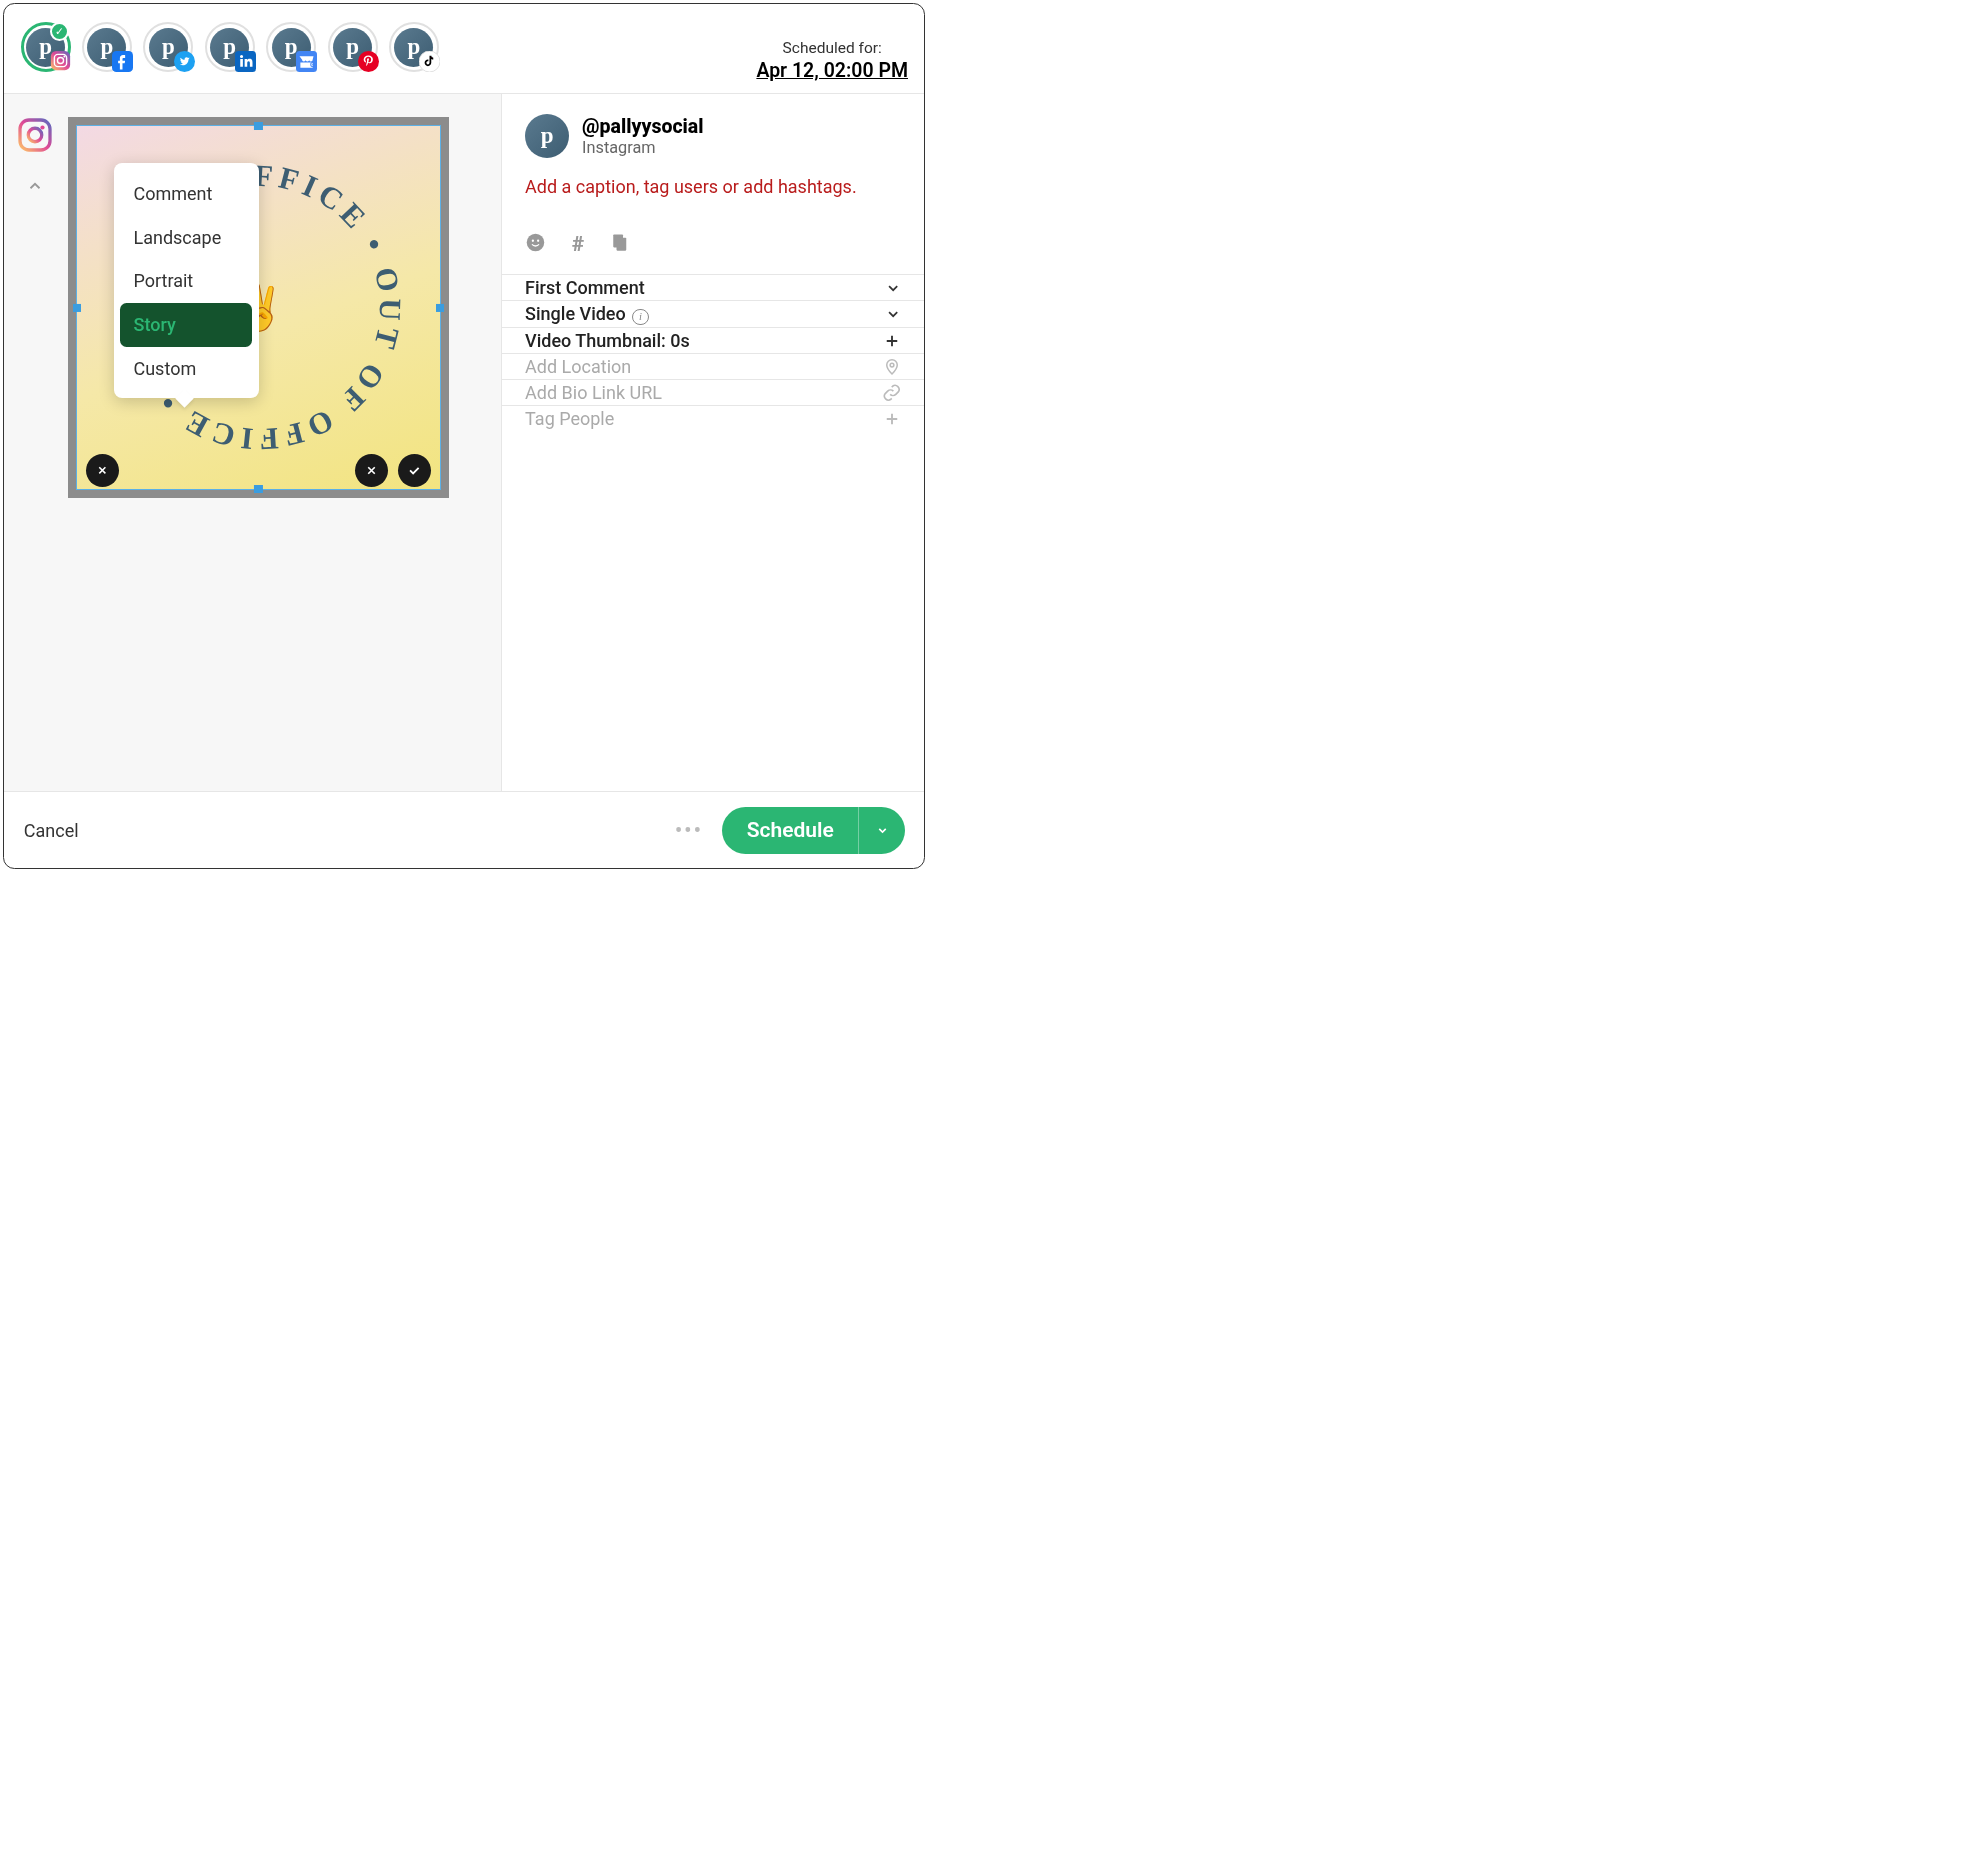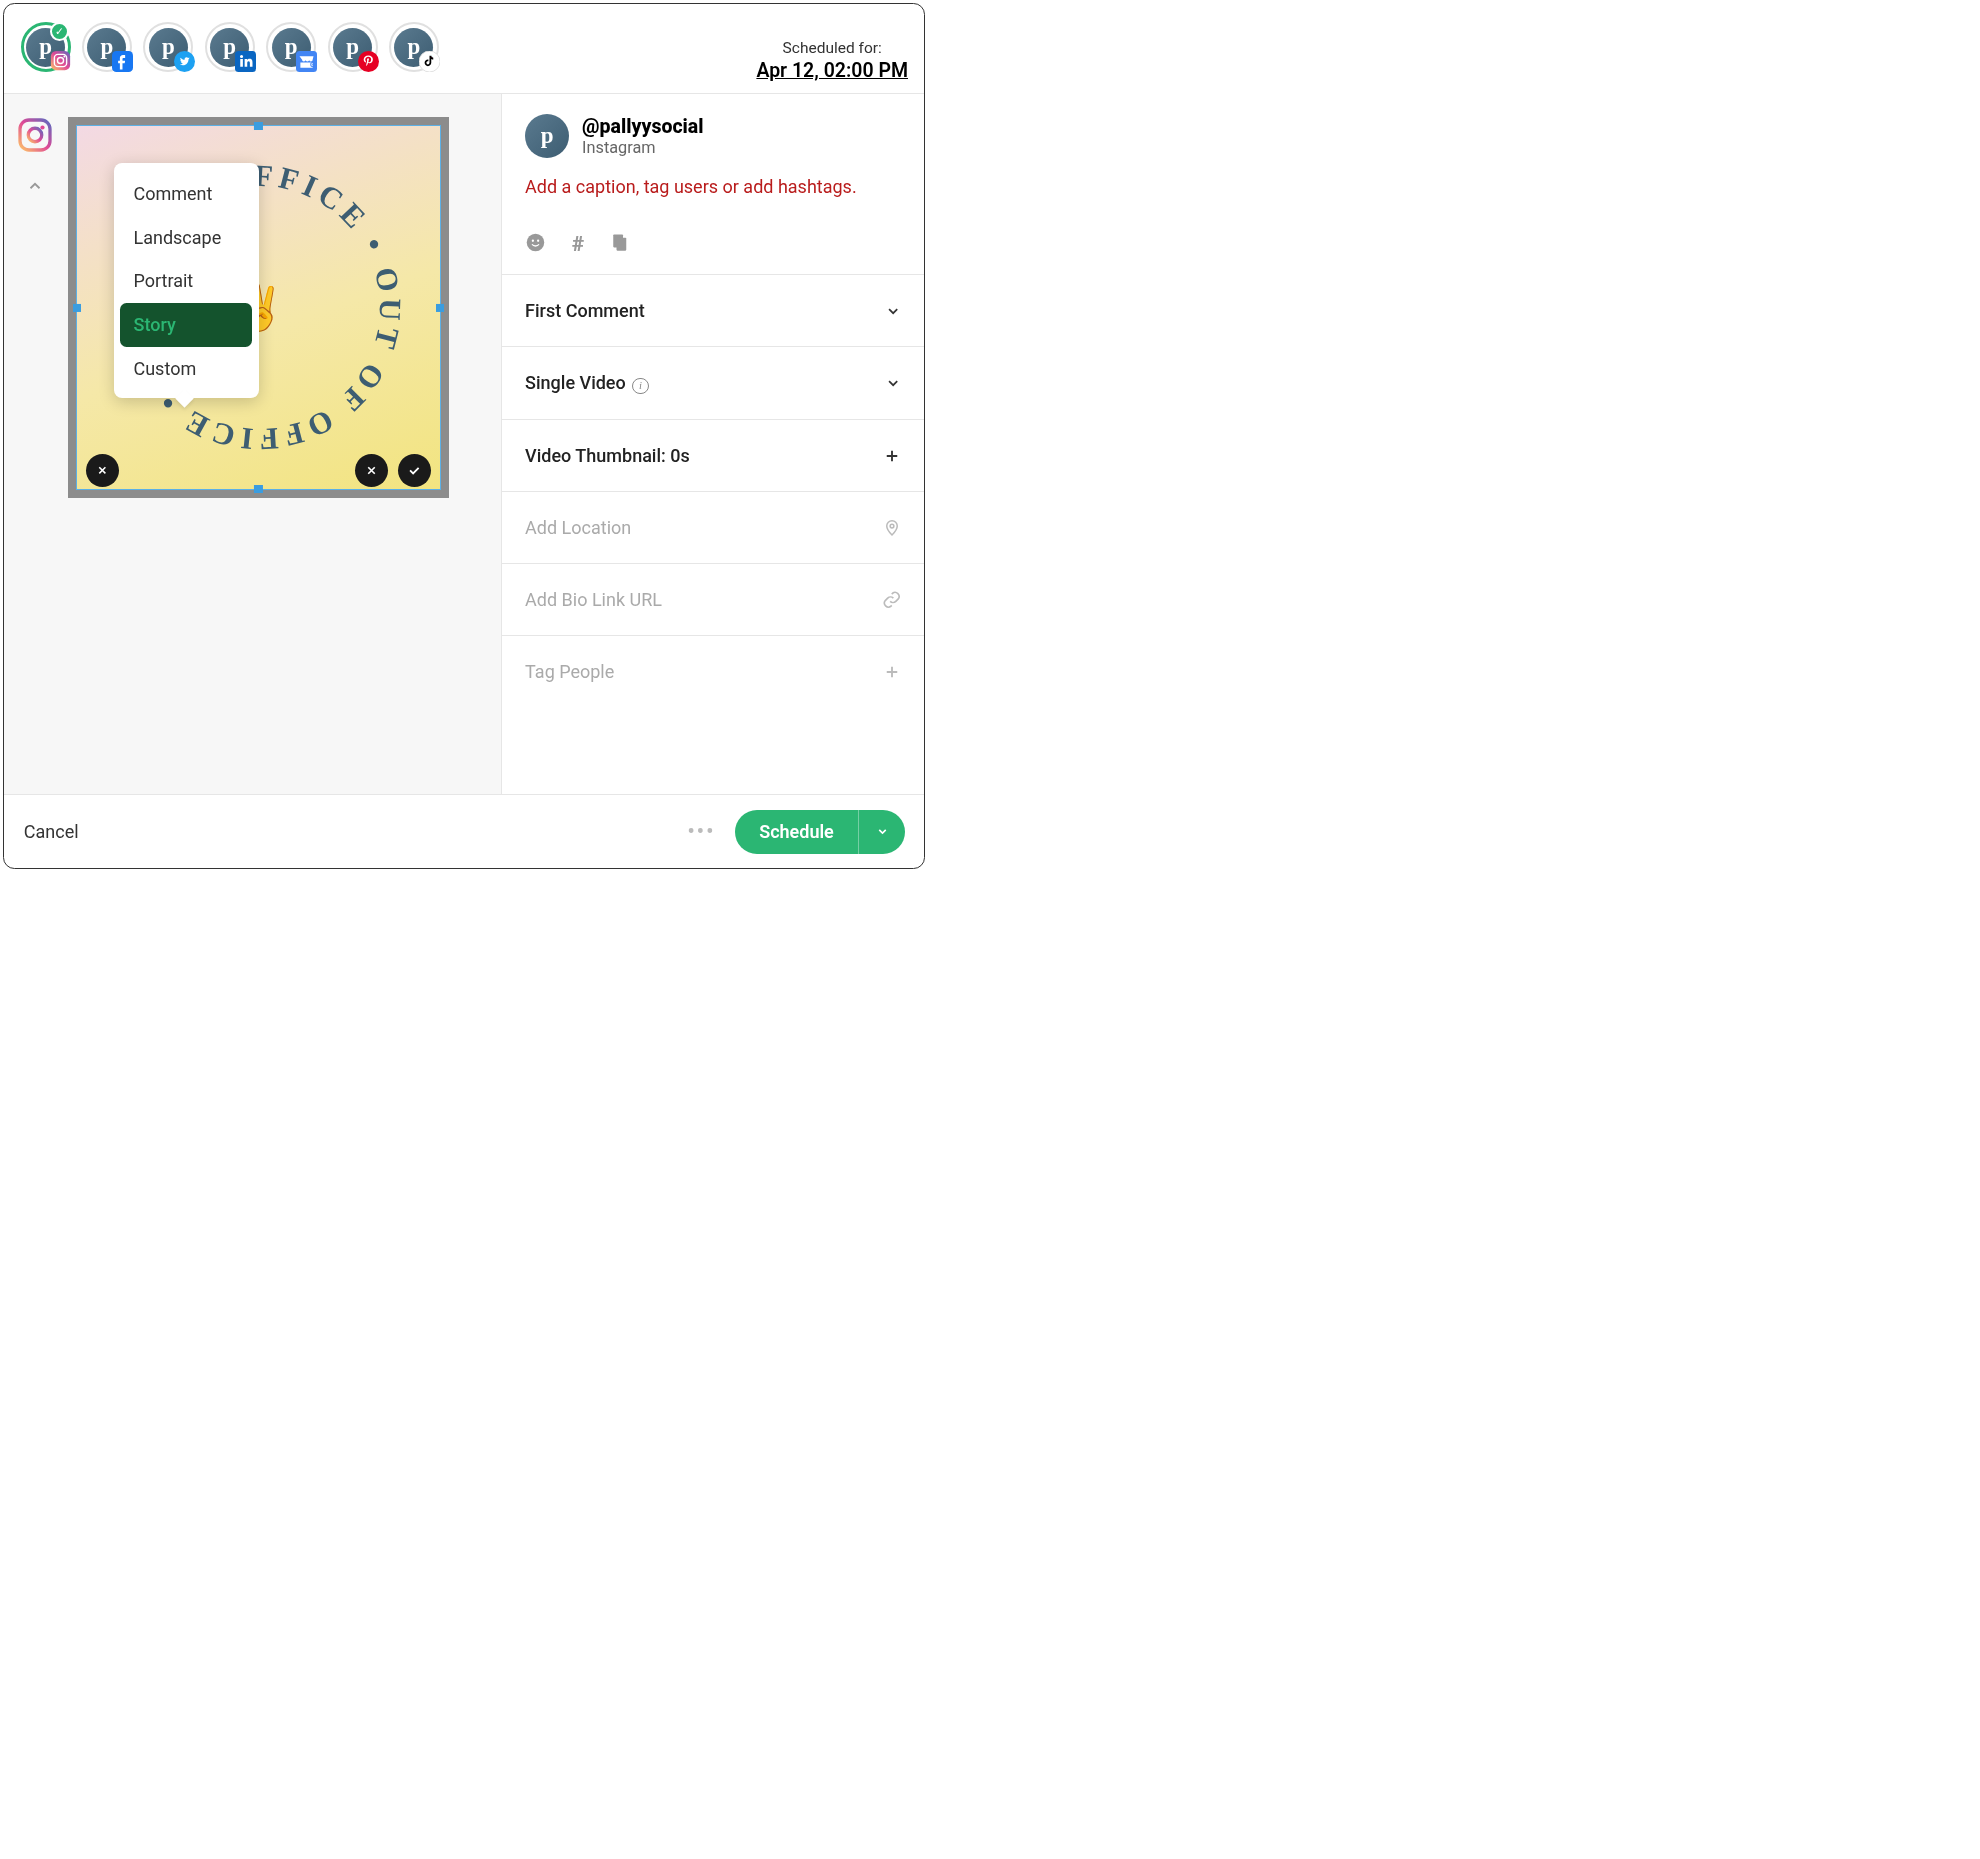--- a/index.html
+++ b/index.html
@@ -34,31 +34,31 @@
 .action-btns.left-b { left:18px; } .action-btns.right-b { right:18px; }
 .circ-btn { width:33px; height:33px; border-radius:50%; background:#1a1a1a; color:#fff; display:flex; align-items:center; justify-content:center; cursor:pointer; font-size:14.7px; }
 .right { flex: 1; display:flex; flex-direction:column; border-left:0.8px solid #e6e6e6; overflow-y:auto; }
 .profile { display:flex; gap:13px; padding:19.5px 23px 0; align-items:center; }
 .profile .avatar { width:44px; height:44px; border-radius:50%; background: linear-gradient(135deg, #5a7a8f, #3d5d72); display:flex; align-items:center; justify-content:center; color:#fff; font-weight:900; font-size:23px; font-family:Georgia,serif; }
 .profile .handle-name { font-size:19.5px; font-weight:800; }
 .profile .platform { font-size:16.3px; color:#666; }
 .caption { padding: 18px 23px 6.5px; font-size:18px; color:#b91c1c; }
 .caption-tools { display:flex; gap:26px; padding: 29px 23px 18px; color:#888; }
 .caption-tools span { cursor:pointer; font-size:21px; }
-.row { display:flex; justify-content:space-between; align-items:center; padding: 25px 23px; border-top:0.8px solid #e6e6e6; cursor:pointer; }
+.row { display:flex; justify-content:space-between; align-items:center; padding: 2px 23px; border-top:0.8px solid #e6e6e6; cursor:pointer; }
 .row .label { font-size:18px; color:#222; font-weight:500; }
 .row.placeholder .label { color:#aaa; font-weight:400; }
 .row .chev { font-size:16.3px; color:#333; }
 .row .info-icon { display:inline-flex; width:16.3px; height:16.3px; border:1.2px solid #888; border-radius:50%; align-items:center; justify-content:center; font-size:10.6px; color:#888; margin-left:6.5px; font-style:italic; font-family:serif; }
 .footer { display:flex; align-items:center; justify-content:space-between; padding: 14.7px 19.5px; border-top:0.8px solid #e6e6e6; }
 .cancel { font-size:18px; color:#333; cursor:pointer; }
 .foot-right { display:flex; align-items:center; gap:19.5px; }
 .dots { color:#bbb; font-size:23px; letter-spacing:1.6px; cursor:pointer; }
 .schedule-btn { display:flex; background:#2bb673; border-radius:24.4px; overflow:hidden; }
-.schedule-btn .main { padding:11.4px 24.4px; color:#fff; font-size:18px; font-weight:600; cursor:pointer; border-right:0.8px solid rgba(255,255,255,0.35); }
+.schedule-btn .main { padding:11.4px 24.4px; color:#fff; font-size:21px; font-weight:600; cursor:pointer; border-right:0.8px solid rgba(255,255,255,0.35); }
 .schedule-btn .drop { padding:11.4px 16.3px; color:#fff; cursor:pointer; display:flex; align-items:center; }
 svg { display:block; }
 </style>
 </head>
 <body>
 
 <div class="app">
 
   <div class="header">
     <div class="accounts">

